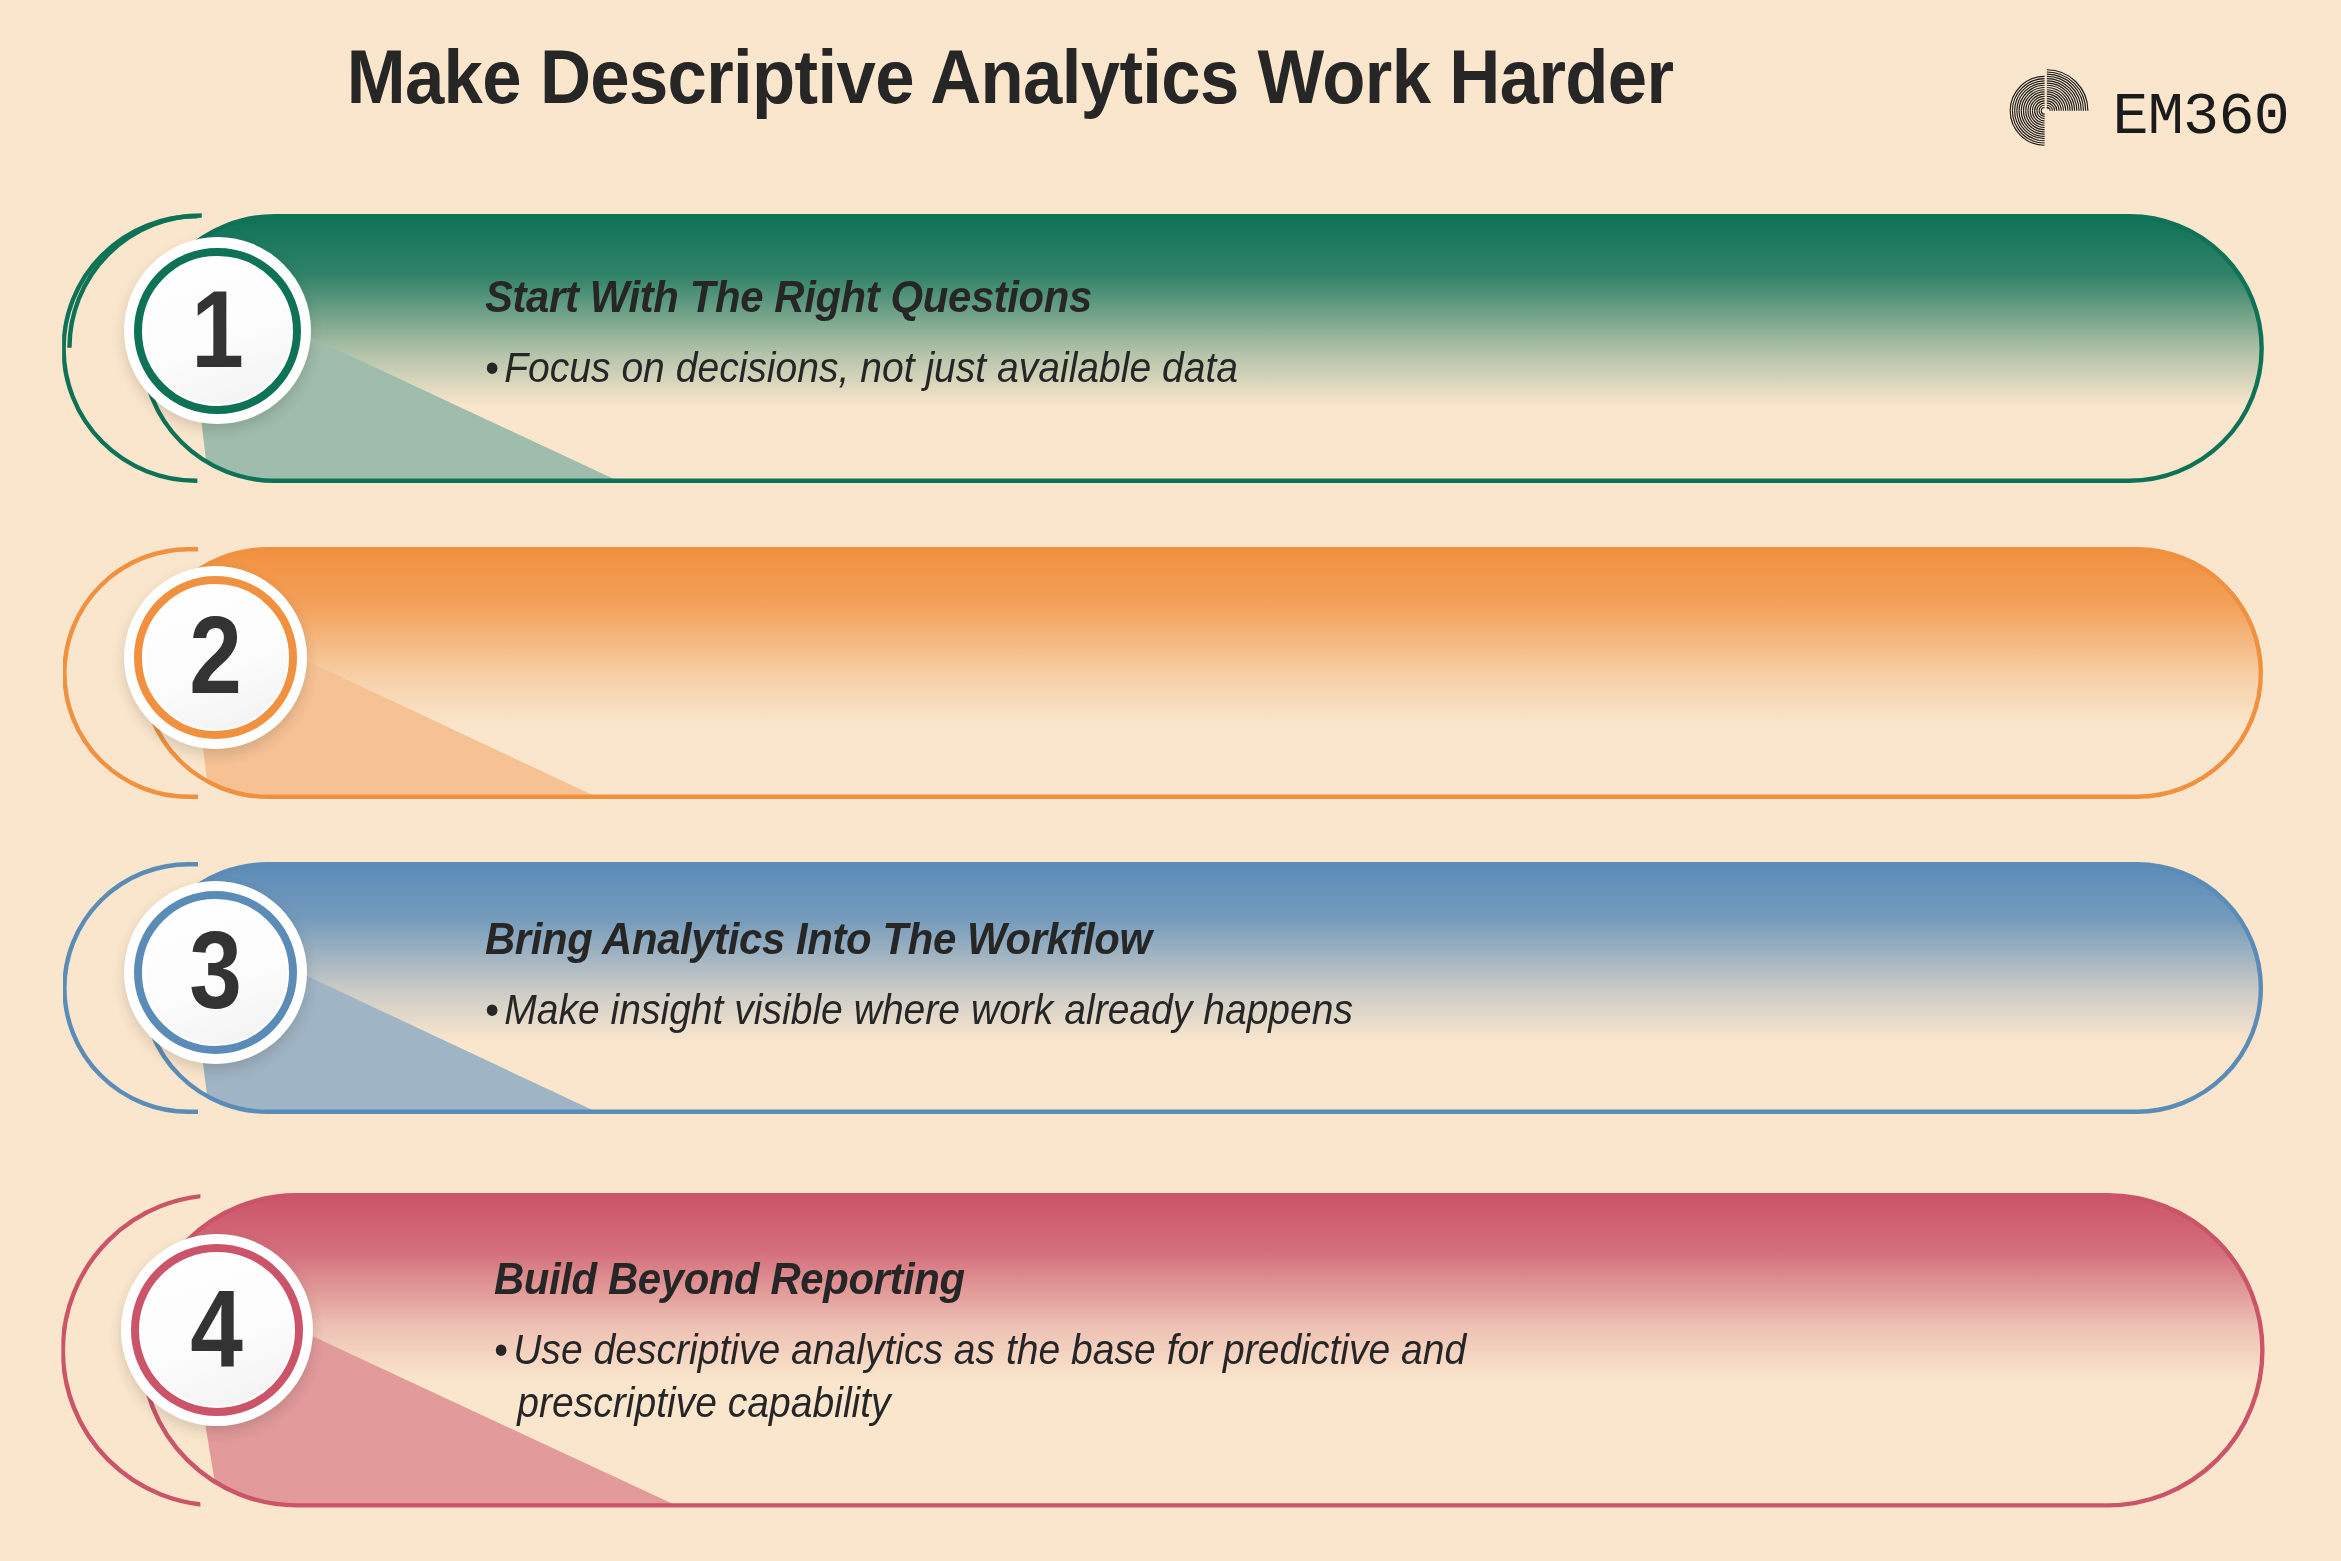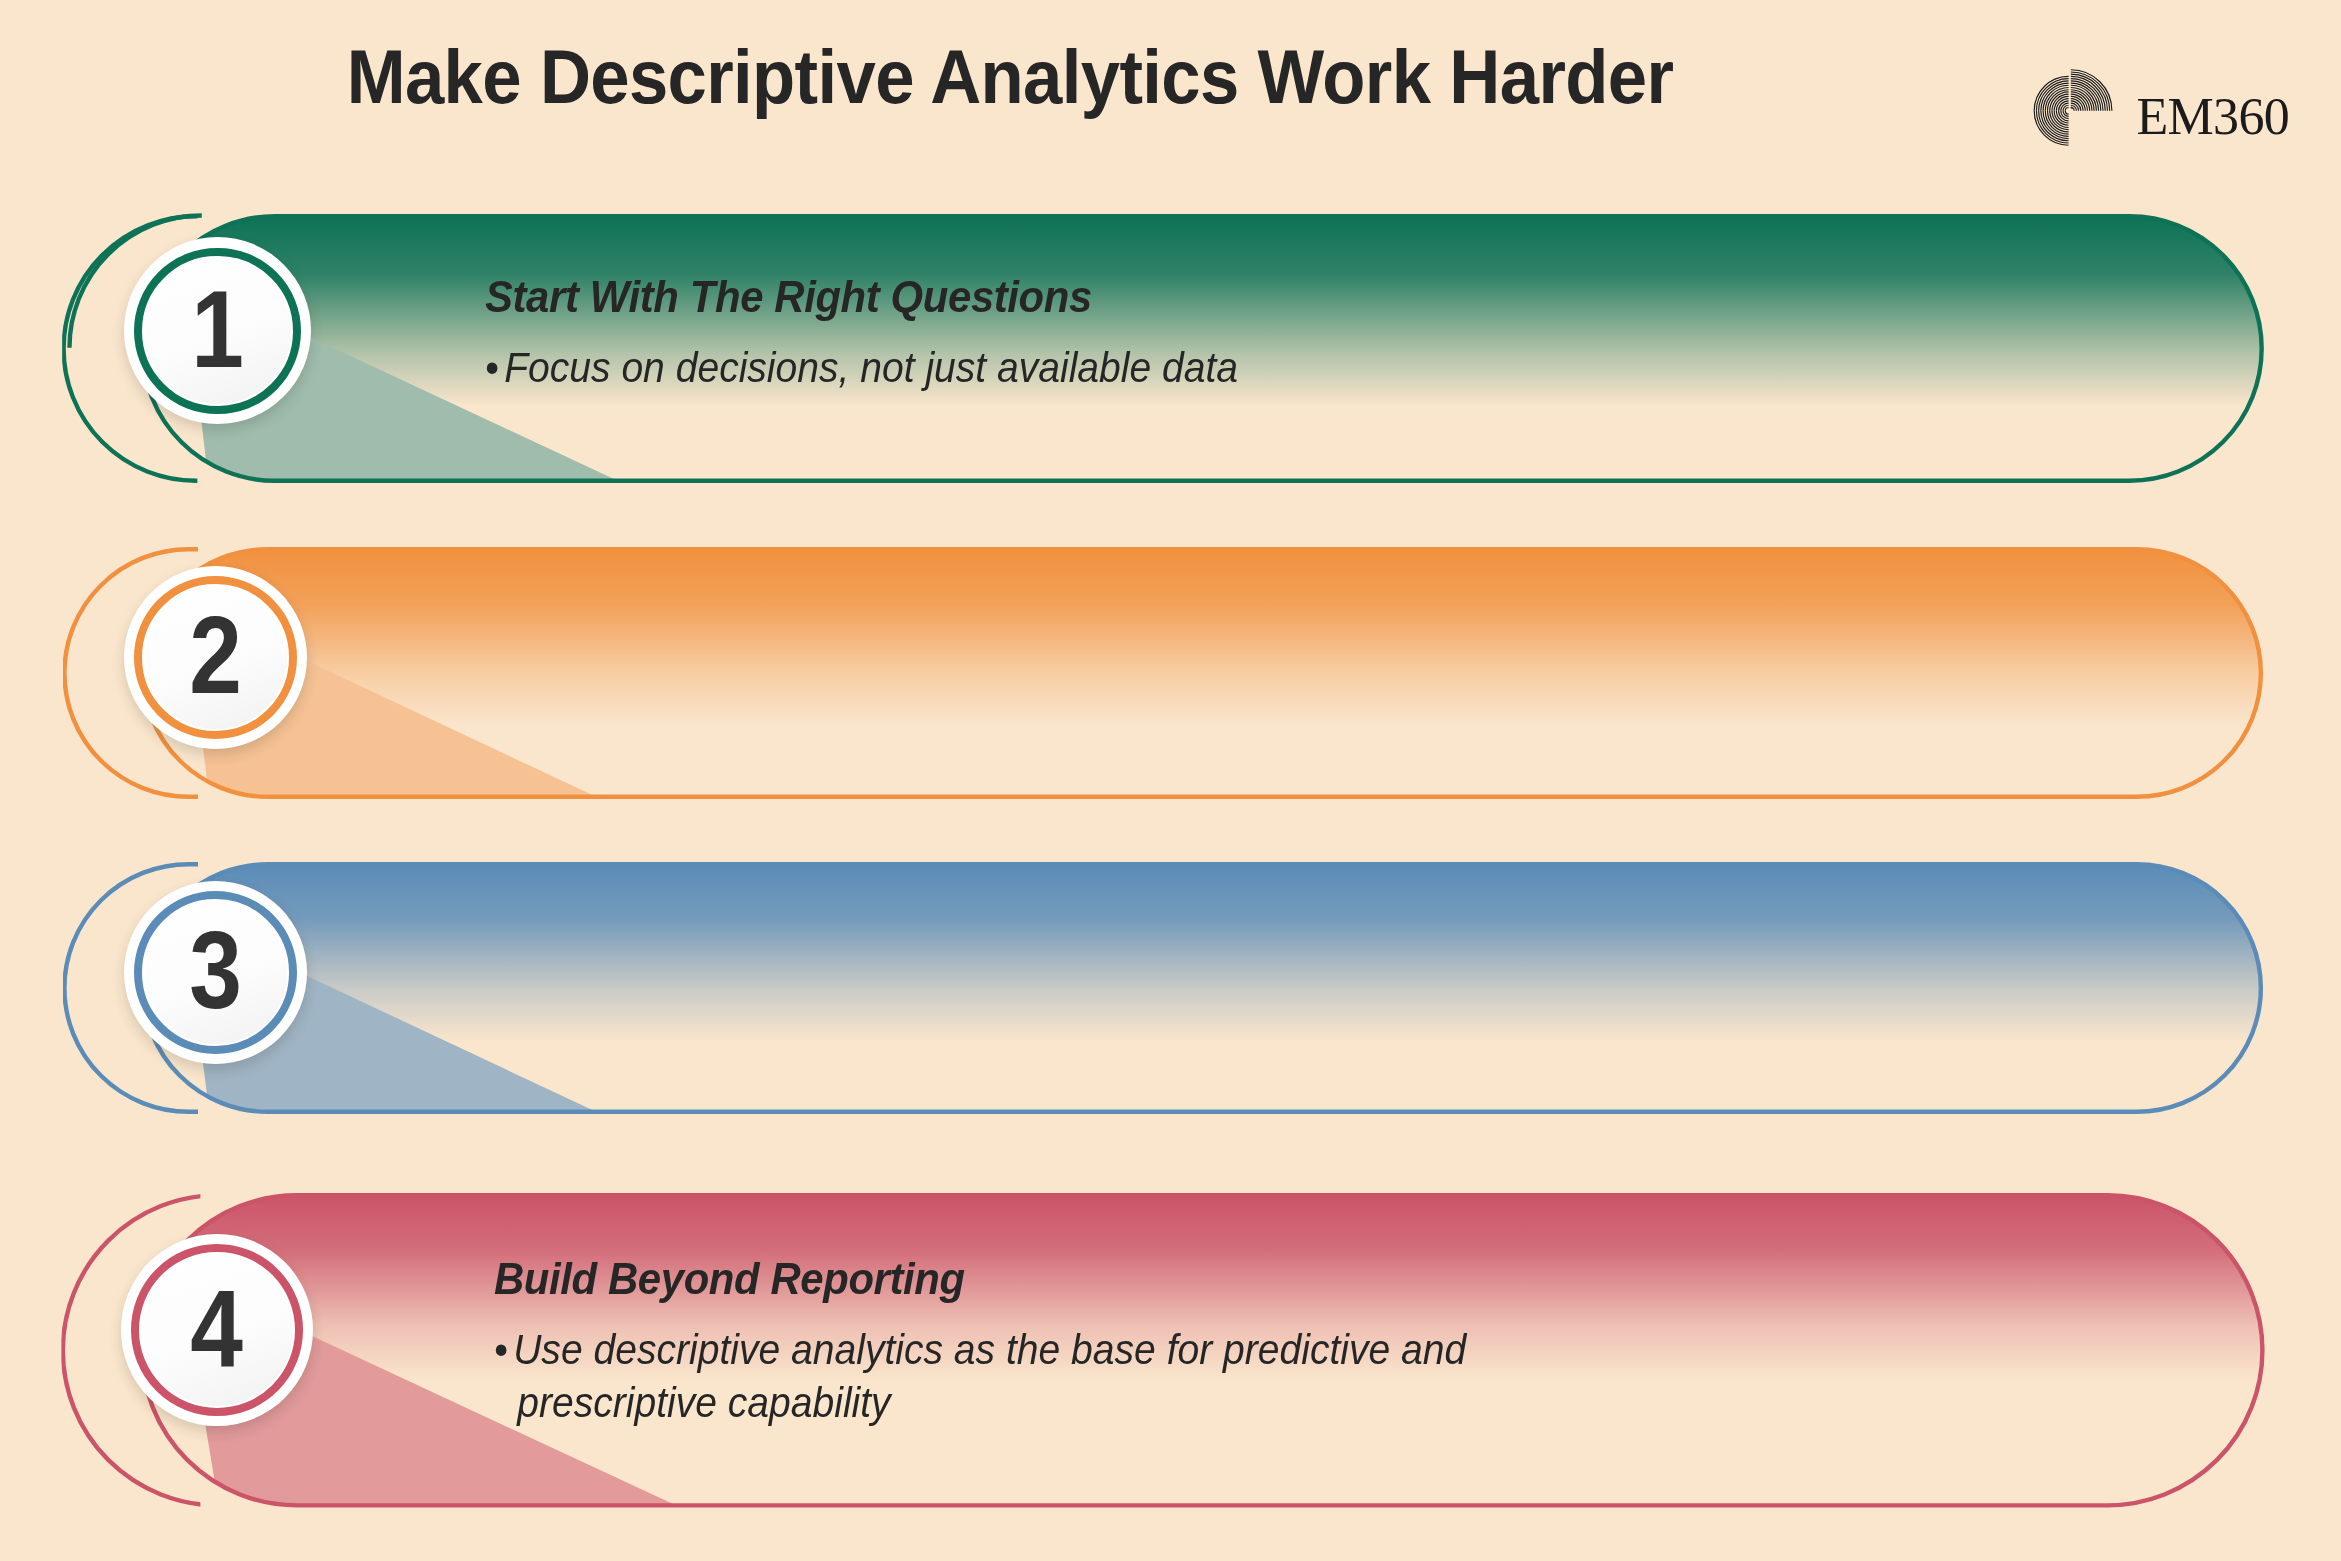--- a/index.html
+++ b/index.html
@@ -56,25 +56,25 @@
     align-items: center;
     gap: 13px;
     height: 154px;
   }
   .brand-mark {
     width: 111px;
     height: 111px;
     display: block;
   }
   .brand-text {
-    font-size: 52px;
+    font-size: 60px;
     font-weight: 400;
     color: #1b1b1b;
     letter-spacing: -0.7px;
-    font-family: Liberation Serif, serif;
+    font-family: Liberation Mono, monospace;
     transform: translateY(19px);
   }
 
   
   .row {
     position: absolute;
     left: 61px;
   }
   .pill-svg {
     position: absolute;
@@ -316,20 +316,26 @@
         </clipPath>
       <rect x="2" y="3" width="900" height="339" rx="170" ry="170" fill="none" stroke="#5B8CB8" stroke-width="6" clip-path="url(#leftcap2)"></rect>
     </svg>
 
     <div class="numcircle" style="left:63px; top:19px; width:183px; height:183px;">
       <div class="ring" style="left:10.2px; top:10.2px; right:10.2px; bottom:10.2px; border:8.8px solid #5B8CB8;"></div>
       <div class="inner" style="left:20.5px; top:20.5px; right:20.5px; bottom:20.5px;"></div>
       <span class="digit">3</span>
     </div>
 
+    <div class="rowtext" style="left:424px; top:51px;">
+      <div class="rowtitle">Bring Analytics Into The Workflow</div>
+      <div class="rowbullet">
+        <span class="dot">•</span><span>Make insight visible where work already happens</span>
+      </div>
+    </div>
   </div>
 
   <div class="row" id="row-3" style="top:1193px; width:2204px; height:316px;">
     <svg class="pill-svg" width="2204" height="316" viewBox="0 0 3012 432">
       <defs>
         <linearGradient id="g3" x1="0" y1="0" x2="0" y2="1">
           <stop offset="0%" stop-color="#CB5469" stop-opacity="1"></stop>
           <stop offset="18%" stop-color="#CB5469" stop-opacity="0.82"></stop>
           <stop offset="42%" stop-color="#CB5469" stop-opacity="0.26"></stop>
           <stop offset="60%" stop-color="#CB5469" stop-opacity="0"></stop>

